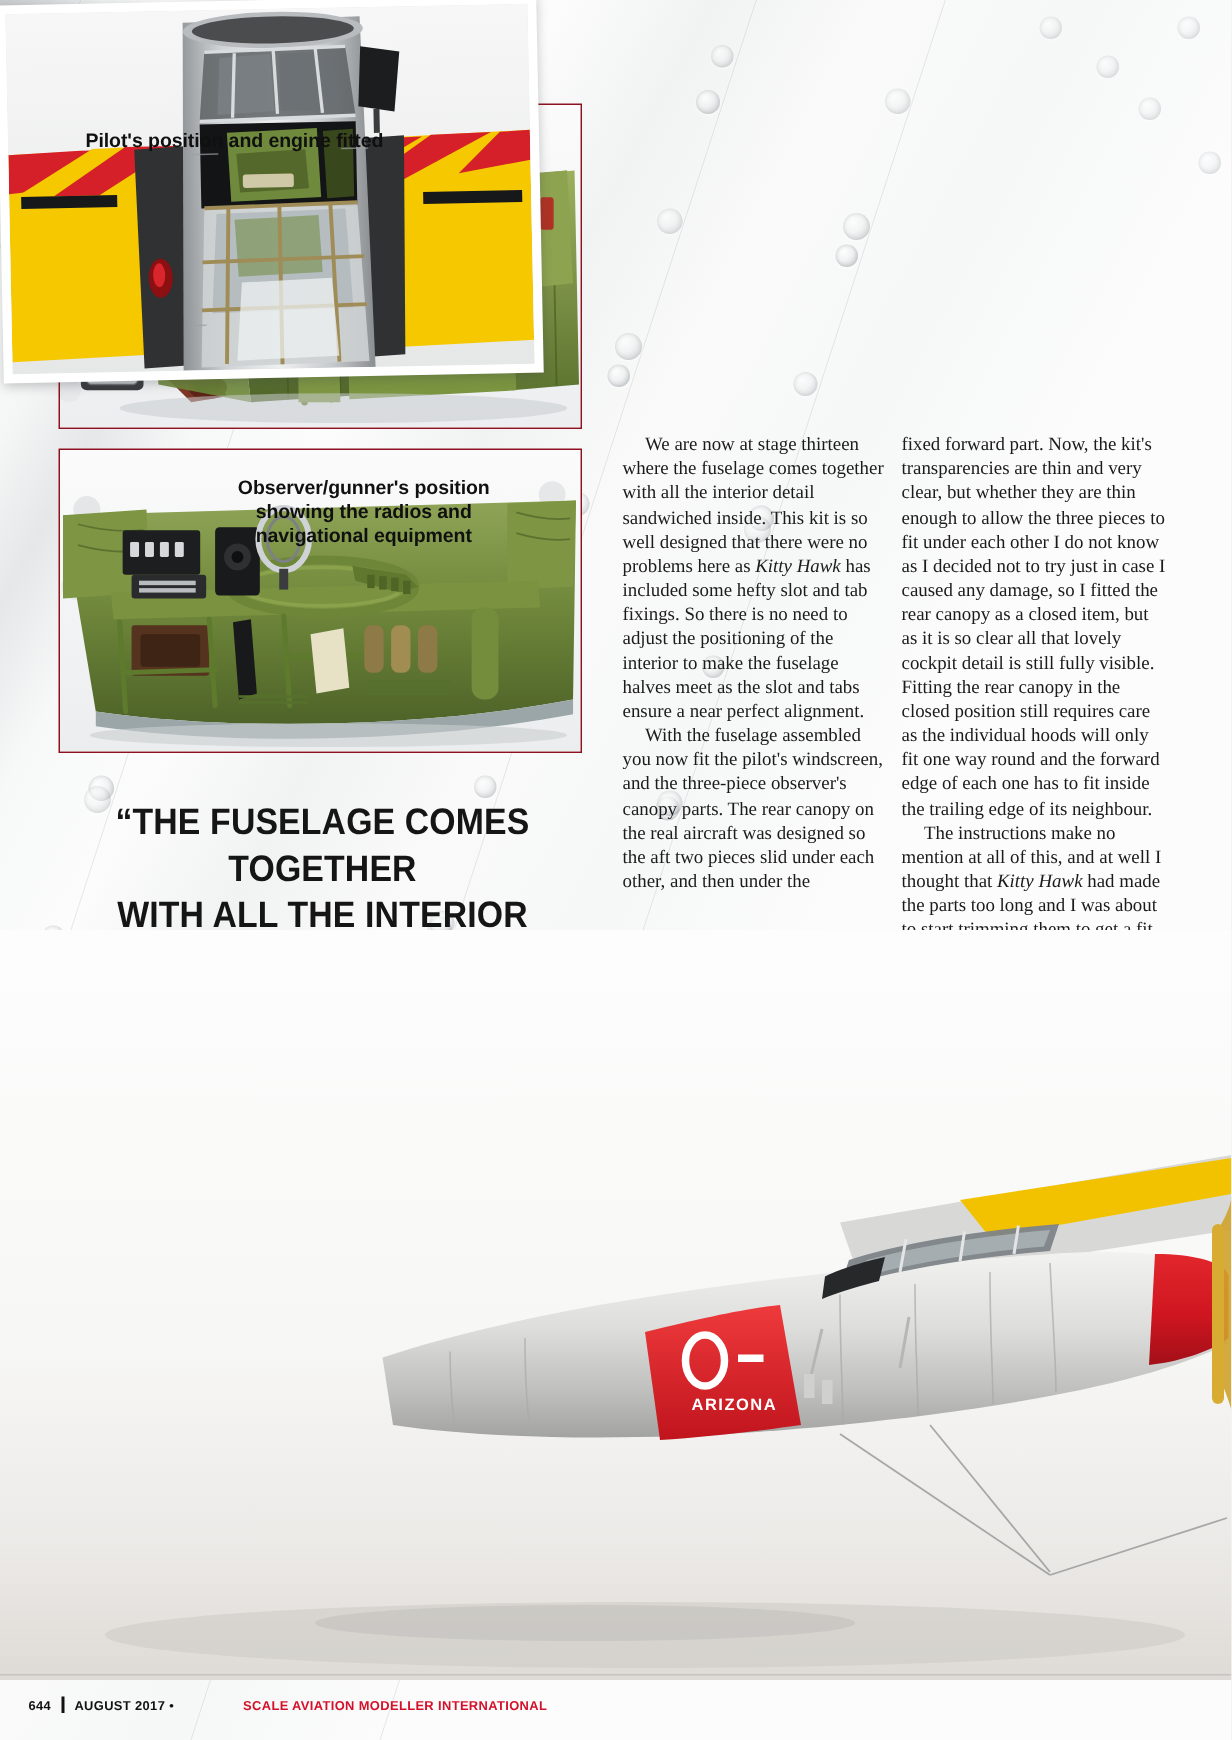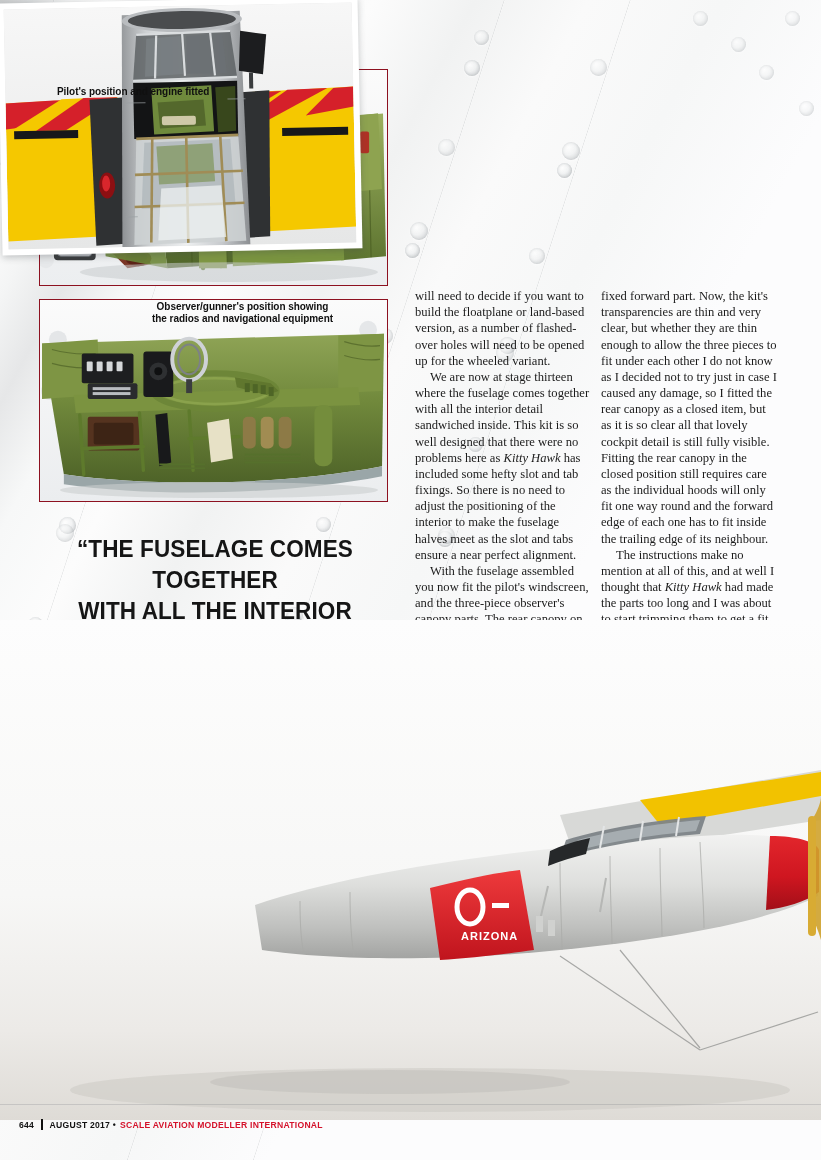--- a/index.html
+++ b/index.html
@@ -56,37 +56,37 @@
     letter-spacing:.5px;
     font-family:"Liberation Sans Narrow","Liberation Sans",sans-serif;
     transform:scaleX(.88); transform-origin:left center;
     text-shadow:0 1px 0 rgba(0,0,0,.18);
   }
 
   
   .photo { position:absolute; overflow:hidden; background:#fff; }
   .photo .cap {
     position:absolute; z-index:9;
-    font-size:10px; font-weight:bold; color:#101010;
+    font-size:13px; font-weight:bold; color:#101010;
     line-height:1.22; letter-spacing:-.05px;
   }
 
   
   #photo-pilot {
     left:39px; top:69px; width:349px; height:217px;
     border:1.4px solid #8d1120; background:#fafafa;
   }
   #photo-pilot .cap { left:17px; top:16px; }
 
   
   #photo-observer {
     left:39px; top:299px; width:349px; height:203px;
     border:1.4px solid #8d1120; background:#fafafa;
   }
-  #photo-observer .cap { left:110px; top:1px; text-align:center; width:185px; }
+  #photo-observer .cap { left:110px; top:17px; text-align:center; width:185px; }
 
   
   #photo-canopy {
     left:419px; top:24px; width:360px; height:252px;
     background:#fff; padding:6px;
     transform:rotate(-1.15deg);
     box-shadow:0 2px 7px rgba(60,65,70,.30);
   }
   #photo-canopy .inner { position:relative; width:100%; height:100%; overflow:hidden; background:#ececec; }
 
@@ -113,33 +113,33 @@
     font-size:12.6px; line-height:1.285;
     color:#1b1b1b; text-align:left;
   }
   #col-left  { left:415px; }
   #col-right { left:601px; }
   .col p { margin:0; }
   .col p.ind { text-indent:15px; }
   .col em { font-style:italic; }
 
   
-  #footer { position:absolute; left:0; bottom:16px; width:821px; height:40px; }
+  #footer { position:absolute; left:0; bottom:4px; width:821px; height:40px; }
   #footer .rule { position:absolute; left:0; top:0; width:821px; height:1px; background:rgba(120,125,130,.25); }
   #footer .ftxt {
     position:absolute; left:19px; top:15px;
     font-size:8.6px; font-weight:bold; letter-spacing:.25px;
     font-family:"Liberation Sans Narrow","Liberation Sans",sans-serif;
     display:flex; align-items:center; gap:0;
     white-space:nowrap;
   }
   #footer .pg { color:#111; }
   #footer .bar { display:inline-block; width:1.5px; height:11px; background:#111; margin:0 7px; vertical-align:-1px; }
   #footer .issue { color:#111; }
-  #footer .mag { color:#d4112a; }
+  #footer .mag { color:#d4112a;margin-left:42px; }
 </style>
 </head>
 <body>
 
 <div id="page">
 
   <div id="panels">
       <i style="left: 118px; top: -200px; height: 1500px; transform: rotate(18deg); opacity: 0.5;"></i>
       <i style="left: 352px; top: -320px; height: 1600px; transform: rotate(18deg); opacity: 0.5;"></i>
       <i style="left: 640px; top: -420px; height: 1700px; transform: rotate(18deg); opacity: 0.5;"></i>
@@ -512,21 +512,20 @@
     </div>
   </div>
 
   <div id="pull-quote">
     <div>“THE FUSELAGE COMES TOGETHER</div>
     <div>WITH ALL THE INTERIOR DETAIL</div>
     <div>SANDWICHED INSIDE”</div>
   </div>
 
   <div class="col" id="col-left">
-    <p>will need to decide if you want to build the floatplane or land-based version, as a number of flashed-over holes will need to be opened up for the wheeled variant.</p>
     <p class="ind"><span>We are now at stage thirteen where the fuselage comes together with all the interior detail sandwiched inside. This kit is so well designed that there were no problems here as </span><em>Kitty Hawk</em><span> has included some hefty slot and tab fixings. So there is no need to adjust the positioning of the interior to make the fuselage halves meet as the slot and tabs ensure a near perfect alignment.</span></p>
     <p class="ind">With the fuselage assembled you now fit the pilot's windscreen, and the three-piece observer's canopy parts. The rear canopy on the real aircraft was designed so the aft two pieces slid under each other, and then under the</p>
   </div>
 
   <div class="col" id="col-right">
     <p>fixed forward part. Now, the kit's transparencies are thin and very clear, but whether they are thin enough to allow the three pieces to fit under each other I do not know as I decided not to try just in case I caused any damage, so I fitted the rear canopy as a closed item, but as it is so clear all that lovely cockpit detail is still fully visible. Fitting the rear canopy in the closed position still requires care as the individual hoods will only fit one way round and the forward edge of each one has to fit inside the trailing edge of its neighbour.</p>
     <p class="ind"><span>The instructions make no mention at all of this, and at well I thought that </span><em>Kitty Hawk</em><span> had made the parts too long and I was about to start trimming them to get a fit before I had a light bulb moment. Another unclear part of the instructions is in which order</span></p>
   </div>
 
   <div id="photo-aircraft">

